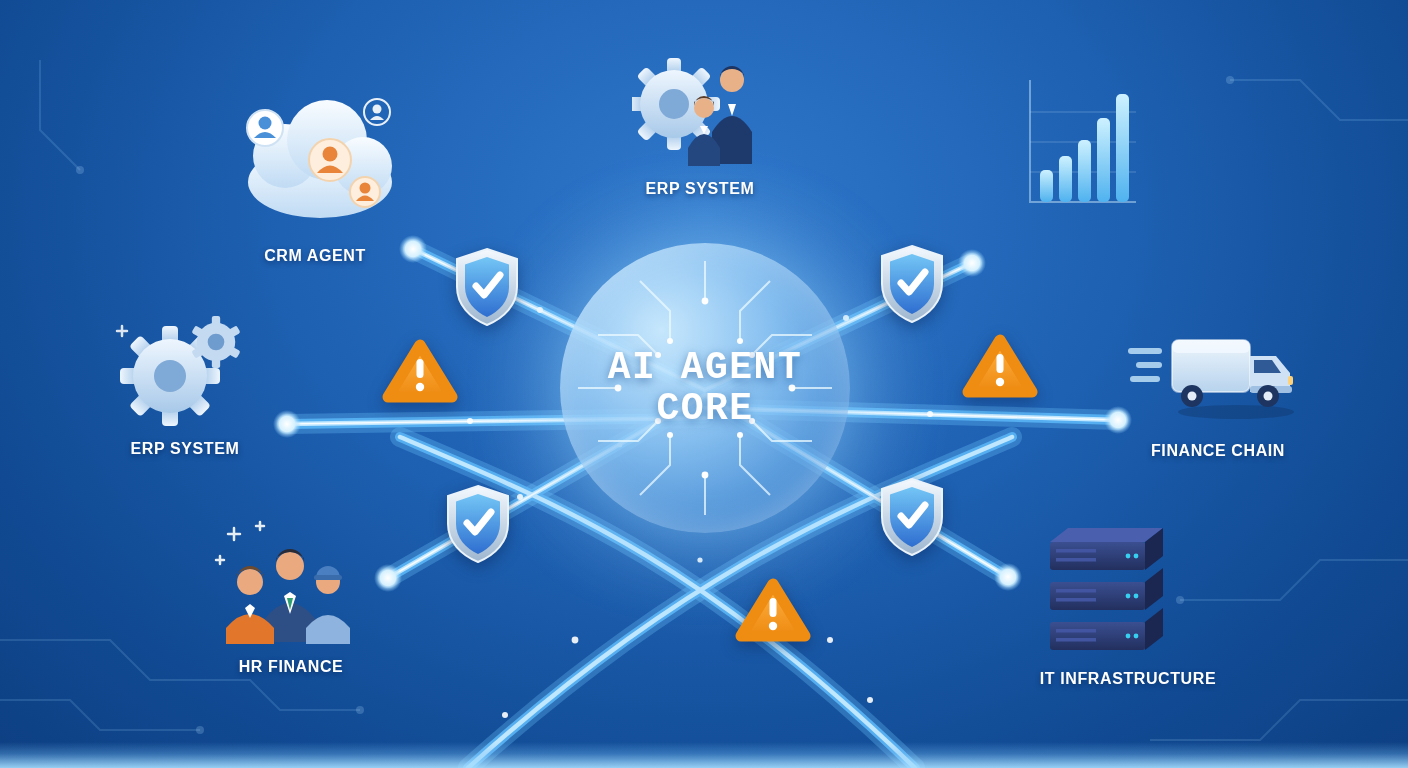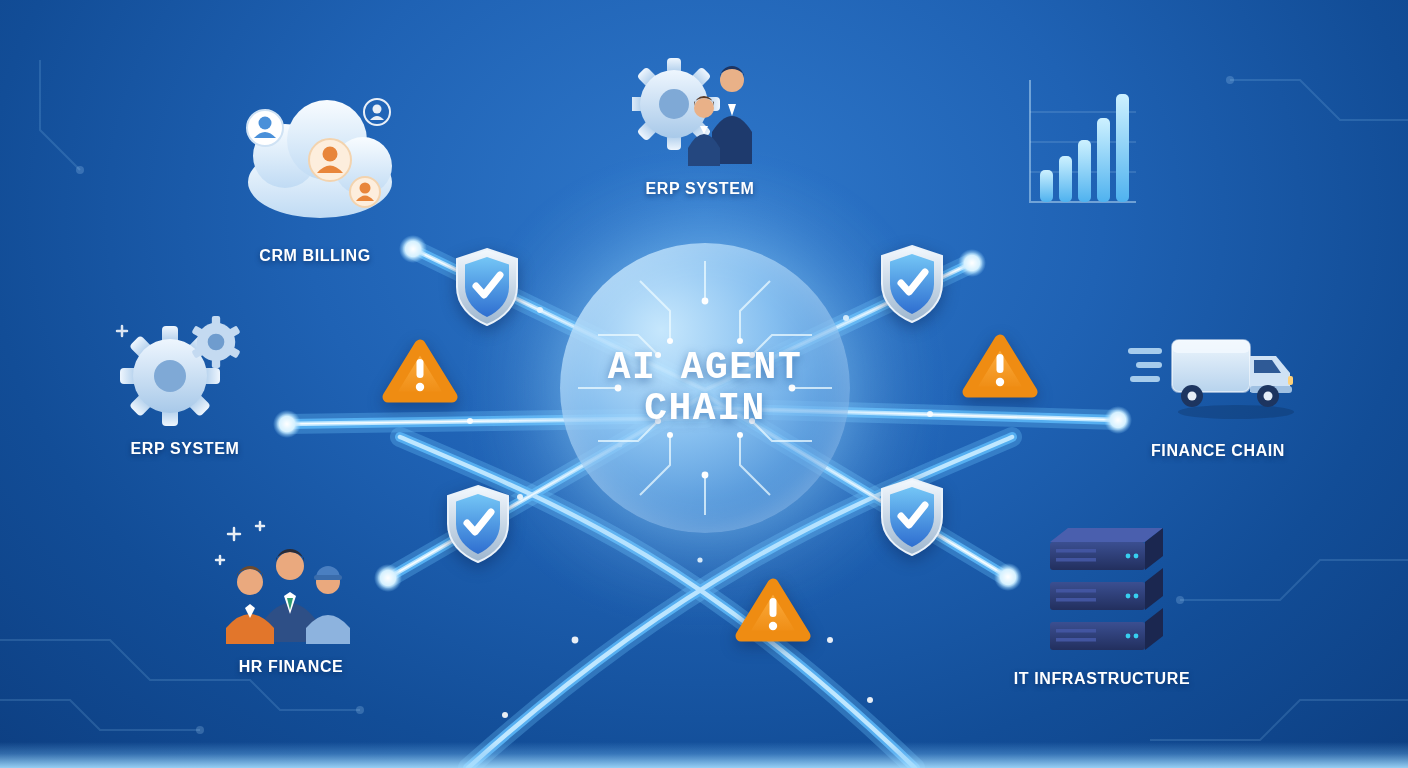--- a/index.html
+++ b/index.html
@@ -192,21 +192,21 @@
         <circle cx="110" cy="192" r="3"></circle>
           <circle cx="180" cy="192" r="3"></circle>
         <circle cx="98" cy="112" r="3"></circle>
           <circle cx="192" cy="112" r="3"></circle>
         <circle cx="98" cy="178" r="3"></circle>
           <circle cx="192" cy="178" r="3"></circle>
       </g>
     </svg>
     <div class="core-label">
       <div>AI AGENT</div>
-      <div>CHAIN</div>
+      <div>CORE</div>
     </div>
   </div>
 
   <svg class="icon" style="left:225px;top:80px" width="185" height="155" viewBox="0 0 185 155">
     <ellipse cx="95" cy="102" rx="72" ry="36" fill="url(#gCloud)"></ellipse>
     <circle cx="60" cy="76" r="32" fill="url(#gCloud)"></circle>
     <circle cx="102" cy="60" r="40" fill="url(#gCloud)"></circle>
     <circle cx="138" cy="86" r="29" fill="url(#gCloud)"></circle>
     <g>
       <circle cx="40" cy="48" r="18" fill="#ffffff" stroke="#cfe2f4" stroke-width="2"></circle>
@@ -411,21 +411,21 @@
     <path d="M39 9 L71 61 H7 Z" fill="url(#gWarn)" stroke="#ef8c12" stroke-width="11" stroke-linejoin="round"></path>
     <rect x="35.5" y="23" width="7" height="19" rx="3.5" fill="#ffffff"></rect>
     <circle cx="39" cy="51" r="4.2" fill="#ffffff"></circle>
   </svg>
   <svg class="badge" style="left:734px;top:575px" width="78" height="70" viewBox="0 0 78 70">
     <path d="M39 9 L71 61 H7 Z" fill="url(#gWarn)" stroke="#ef8c12" stroke-width="11" stroke-linejoin="round"></path>
     <rect x="35.5" y="23" width="7" height="19" rx="3.5" fill="#ffffff"></rect>
     <circle cx="39" cy="51" r="4.2" fill="#ffffff"></circle>
   </svg>
 
-  <div class="node-label" style="left:315px;top:247px">CRM BILLING</div>
+  <div class="node-label" style="left:315px;top:247px">CRM AGENT</div>
   <div class="node-label" style="left:700px;top:180px">ERP SYSTEM</div>
   <div class="node-label" style="left:185px;top:440px">ERP SYSTEM</div>
   <div class="node-label" style="left:1218px;top:442px">FINANCE CHAIN</div>
   <div class="node-label" style="left:291px;top:658px">HR FINANCE</div>
-  <div class="node-label" style="left:1102px;top:670px">IT INFRASTRUCTURE</div>
+  <div class="node-label" style="left:1128px;top:670px">IT INFRASTRUCTURE</div>
 
   <div class="floor-glow"></div>
 </div>
 
 </body></html>

